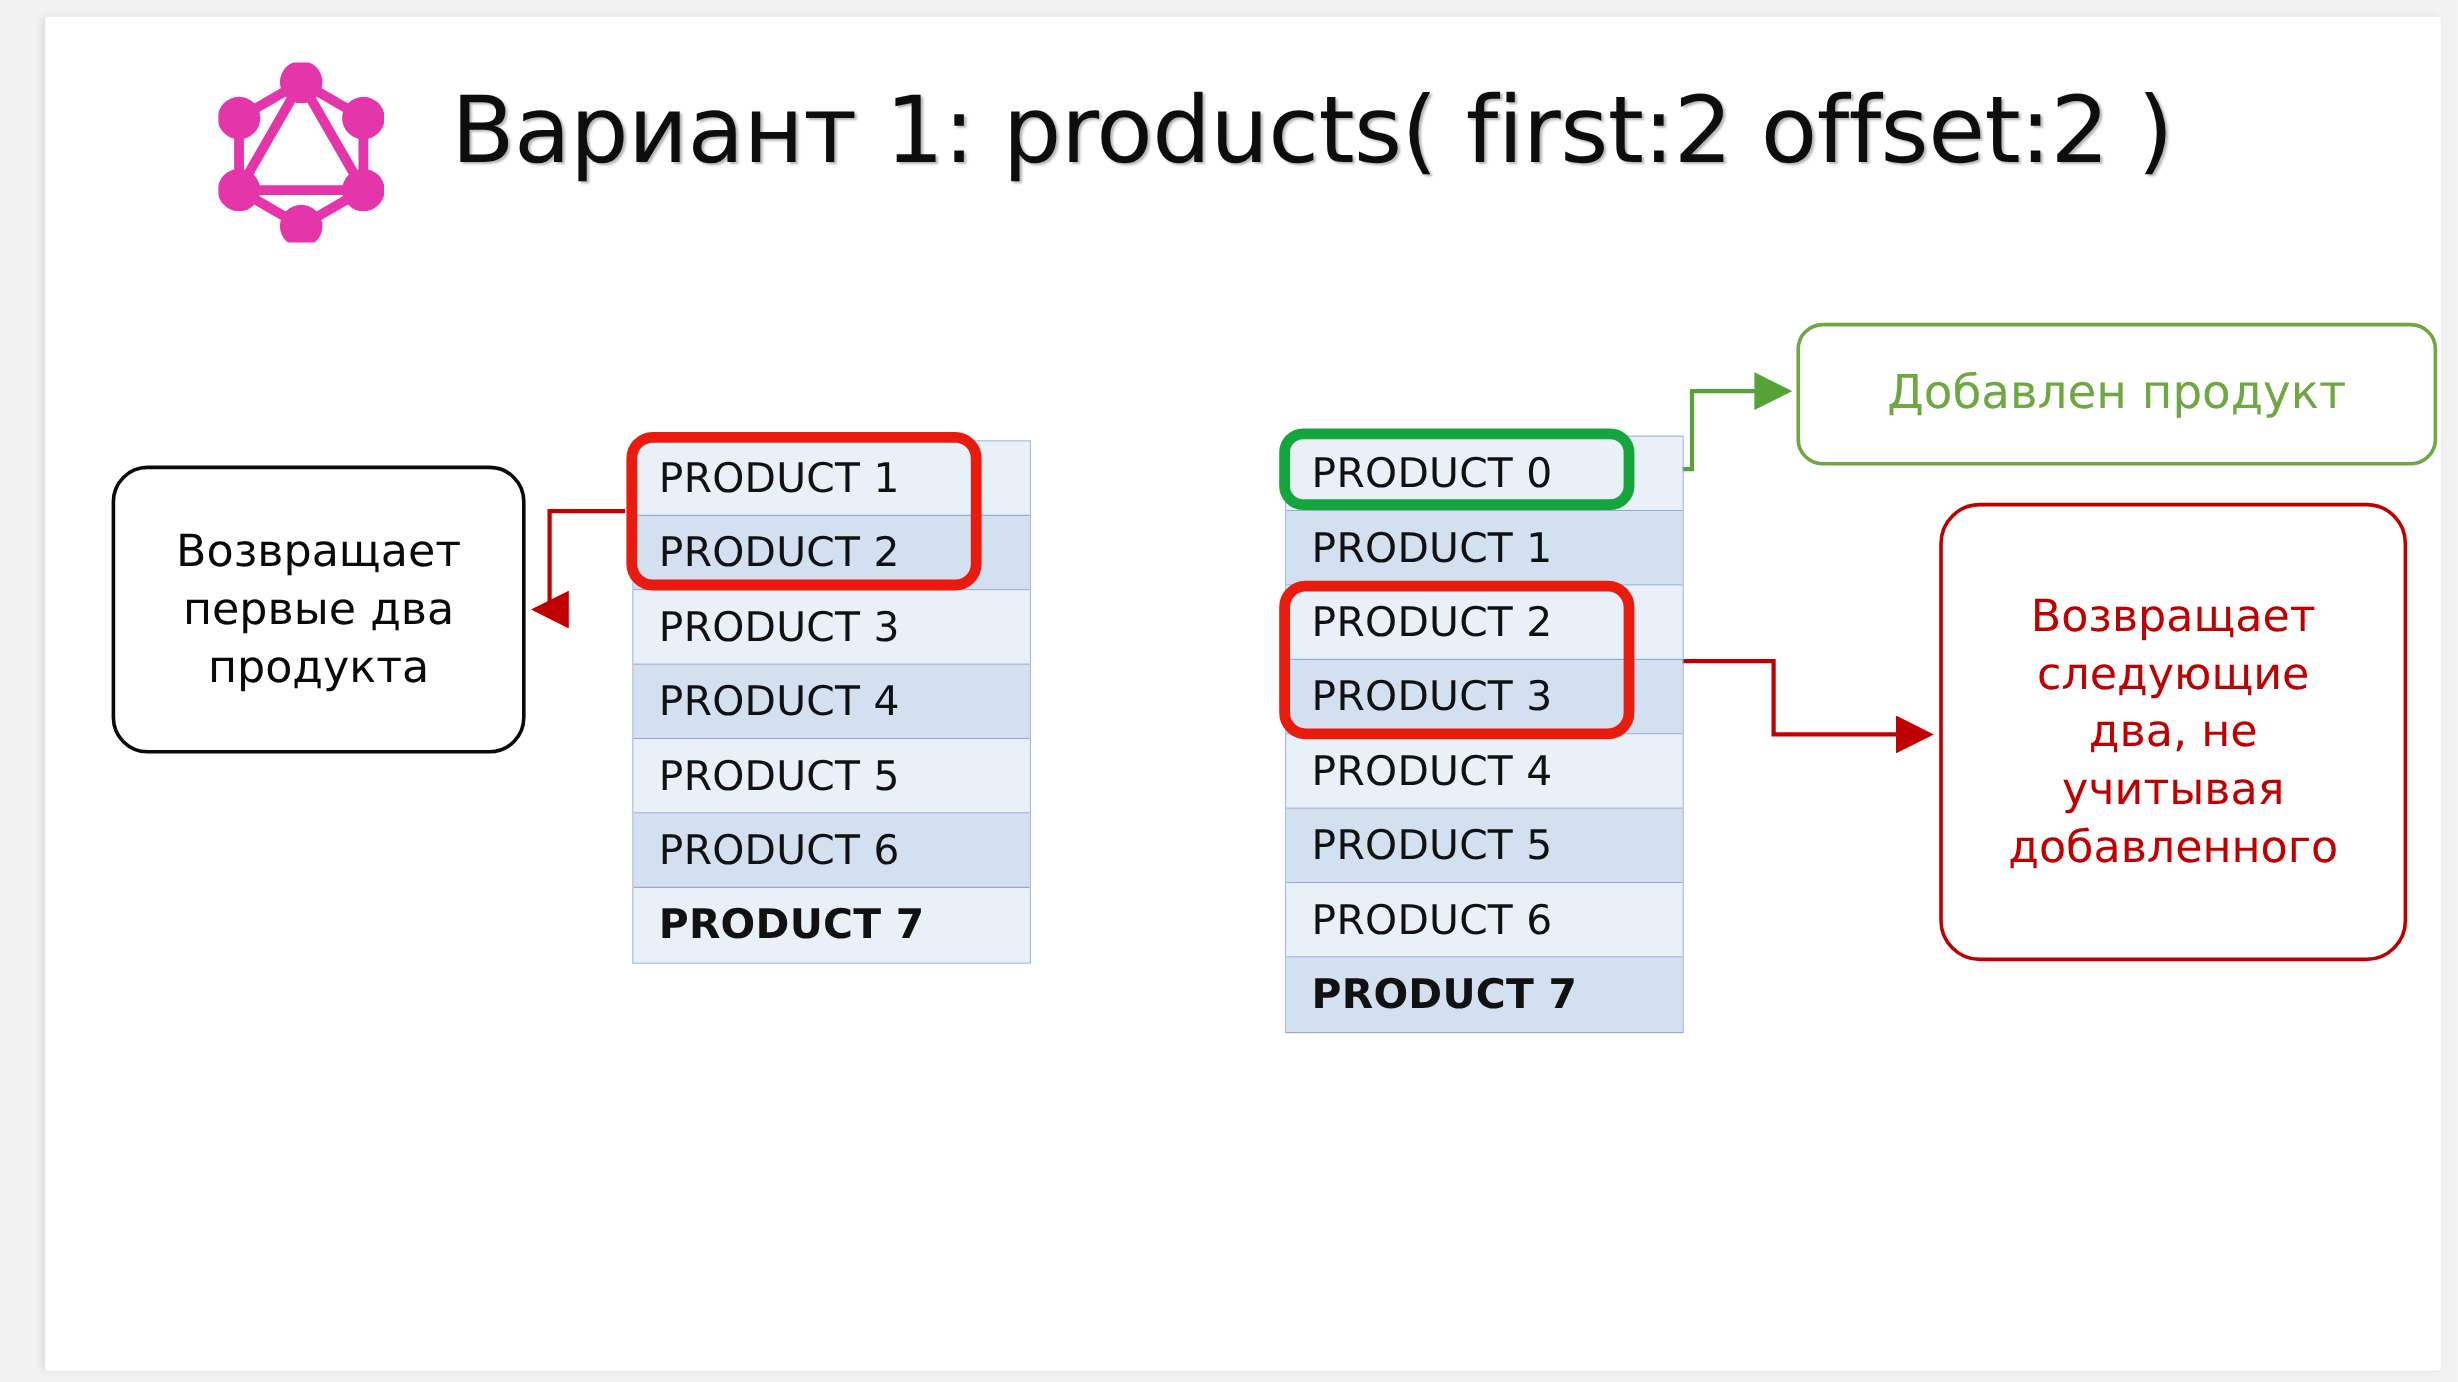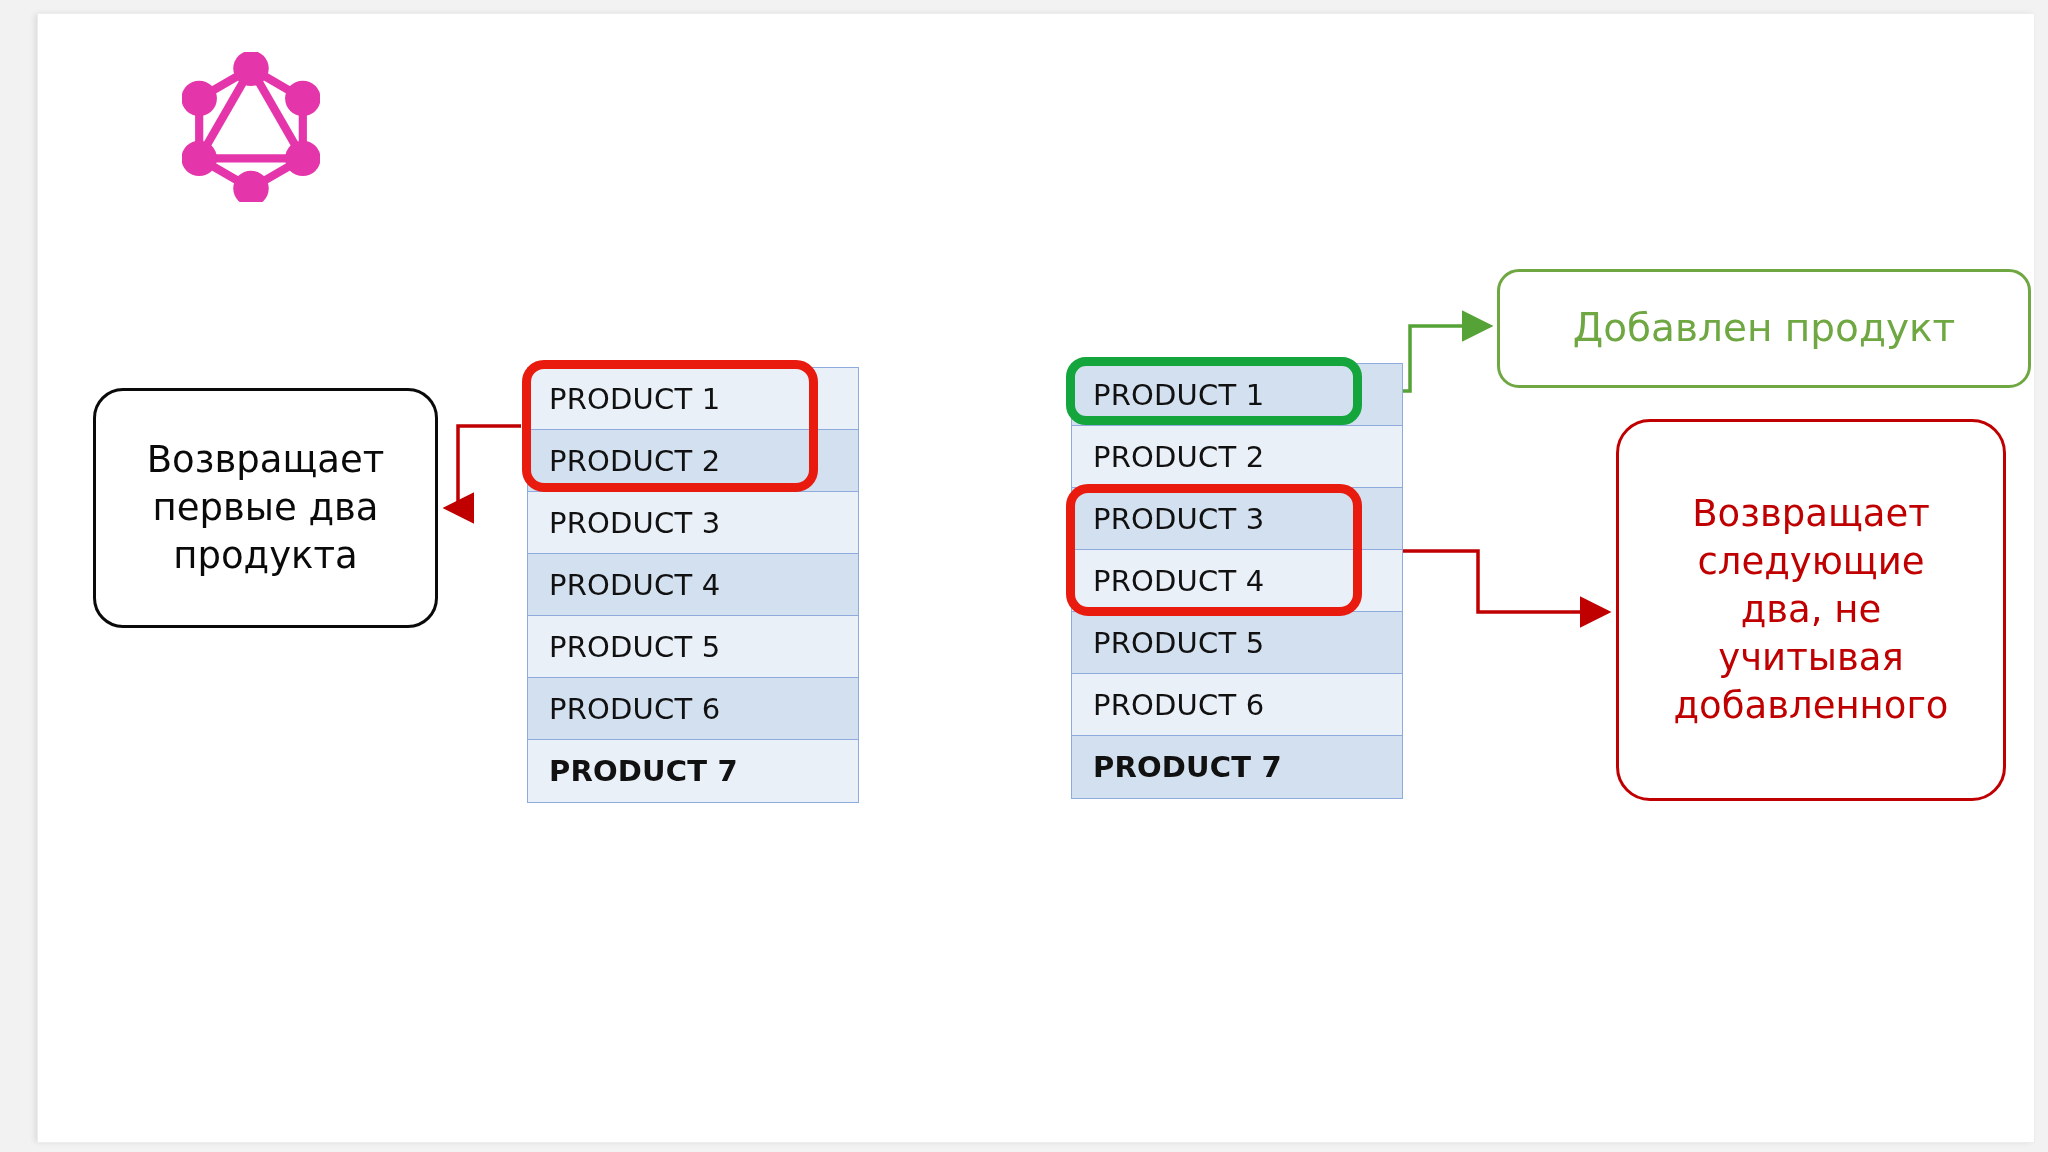--- a/index.html
+++ b/index.html
@@ -62,21 +62,21 @@
   }
   .table.left  { left: 489px;  top: 353px; width: 332px; }
   .table.right { left: 1033px; top: 349px; width: 332px; }
 
   .row {
     height: 62px;
     line-height: 62px;
     box-sizing: border-box;
     border-bottom: 1px solid #8faadc;
     padding-left: 21px;
-    font-size: 29px;
+    font-size: 34px;
     color: #111111;
     font-family: "DejaVu Sans", sans-serif;
     letter-spacing: 0.2px;
   }
   .row:last-child { border-bottom: none; font-weight: bold; }
   .row.alt-a { background: #eaf0f8; }
   .row.alt-b { background: #d3e0f0; }
 
   
   .hl {
@@ -161,20 +161,21 @@
       <g fill="#e535ab">
         <circle cx="50" cy="12" r="13"></circle>
         <circle cx="88" cy="34" r="13"></circle>
         <circle cx="88" cy="78" r="13"></circle>
         <circle cx="50" cy="100" r="13"></circle>
         <circle cx="12" cy="78" r="13"></circle>
         <circle cx="12" cy="34" r="13"></circle>
       </g>
     </svg>
 
+    <div class="title">Вариант 1: products( first:2 offset:2 )</div>
   </div>
 
   <svg class="wires" viewBox="0 0 1996 1128">
     <defs>
       <marker id="ar-red" markerWidth="9" markerHeight="9" refX="8" refY="4.5" orient="auto">
         <path d="M0,0 L9,4.5 L0,9 z" fill="#c00000"></path>
       </marker>
       <marker id="ar-green" markerWidth="9" markerHeight="9" refX="8" refY="4.5" orient="auto">
         <path d="M0,0 L9,4.5 L0,9 z" fill="#55a236"></path>
       </marker>
@@ -191,20 +192,21 @@
     <div class="row alt-a">PRODUCT 1</div>
     <div class="row alt-b">PRODUCT 2</div>
     <div class="row alt-a">PRODUCT 3</div>
     <div class="row alt-b">PRODUCT 4</div>
     <div class="row alt-a">PRODUCT 5</div>
     <div class="row alt-b">PRODUCT 6</div>
     <div class="row alt-a">PRODUCT 7</div>
   </div>
 
   <div class="table right">
+    <div class="row alt-a">PRODUCT 0</div>
     <div class="row alt-b">PRODUCT 1</div>
     <div class="row alt-a">PRODUCT 2</div>
     <div class="row alt-b">PRODUCT 3</div>
     <div class="row alt-a">PRODUCT 4</div>
     <div class="row alt-b">PRODUCT 5</div>
     <div class="row alt-a">PRODUCT 6</div>
     <div class="row alt-b">PRODUCT 7</div>
   </div>
 
   <div class="hl red hl-left-red"></div>

